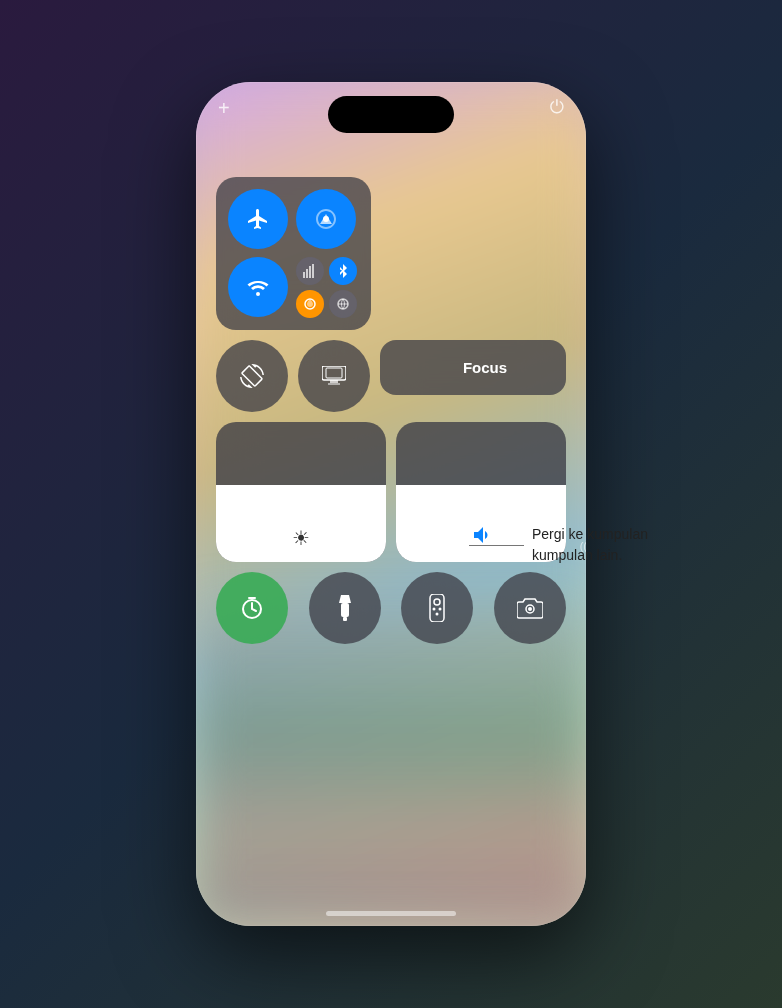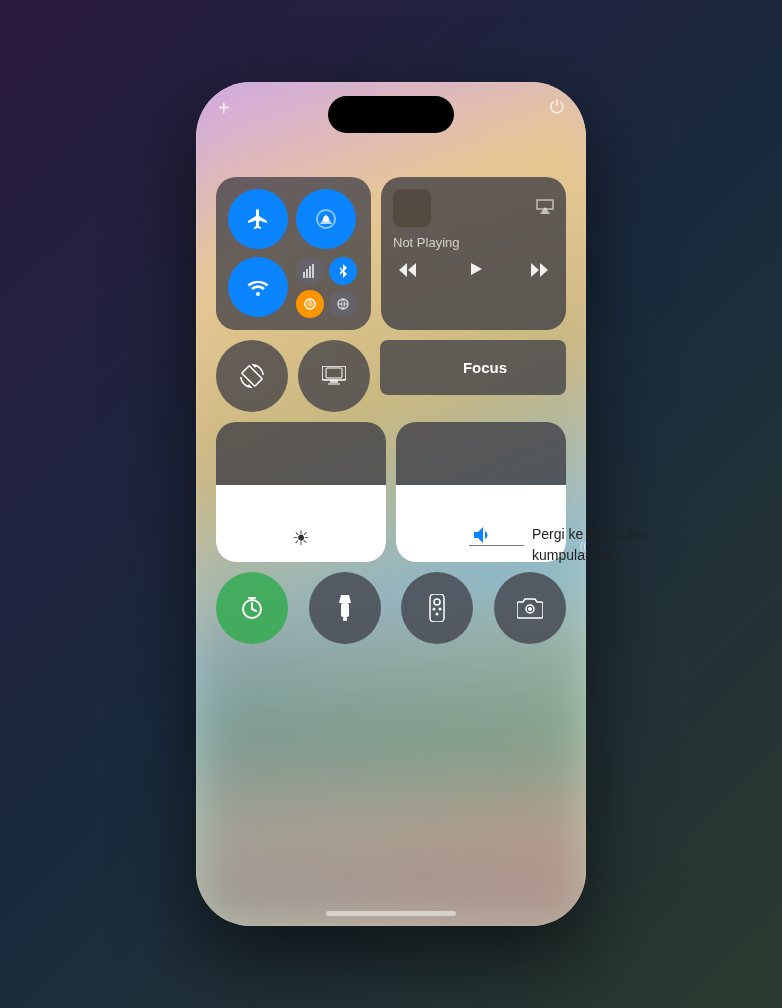--- a/index.html
+++ b/index.html
@@ -281,21 +281,21 @@
       align-items: center;
       justify-content: center;
       color: white;
       font-size: 22px;
     }
 
     
     .focus-btn {
       flex: 1;
       height: 55px;
-      border-radius: 8px;
+      border-radius: 16px;
       background: rgba(60,60,70,0.75);
       backdrop-filter: blur(20px);
       display: flex;
       align-items: center;
       justify-content: center;
       gap: 8px;
       color: white;
       font-size: 15px;
       font-weight: 600;
     }
@@ -450,49 +450,20 @@
                   <svg width="12" height="12" viewBox="0 0 12 12" fill="rgba(255,255,255,0.6)">
                     <circle cx="6" cy="6" r="5" fill="none" stroke="currentColor" stroke-width="1.5"></circle>
                     <path d="M1 6h10M6 1c-2 2-2 8 0 10M6 1c2 2 2 8 0 10" fill="none" stroke="currentColor" stroke-width="1"></path>
                   </svg>
                 </div>
               </div>
             </div>
           </div>
         </div>
 
-        <div class="media-panel">
-          <div class="media-top">
-            <div class="media-album"></div>
-            <div class="airplay-icon">
-              <svg width="18" height="16" viewBox="0 0 18 16" fill="rgba(255,255,255,0.6)">
-                <path d="M9 9l5 7H4l5-7z"></path>
-                <path d="M1 2h16v9H1z" fill="none" stroke="rgba(255,255,255,0.6)" stroke-width="1.5"></path>
-              </svg>
-            </div>
-          </div>
-          <div class="media-title">Not Playing</div>
-          <div class="media-controls">
-            <div class="media-btn">
-              <svg width="20" height="16" viewBox="0 0 20 16" fill="white">
-                <path d="M10 8l8-7v14l-8-7zm-9 0l8-7v14l-8-7z"></path>
-              </svg>
-            </div>
-            <div class="media-btn play">
-              <svg width="22" height="22" viewBox="0 0 22 22" fill="white">
-                <path d="M8 5v12l11-6L8 5z"></path>
-              </svg>
-            </div>
-            <div class="media-btn">
-              <svg width="20" height="16" viewBox="0 0 20 16" fill="white">
-                <path d="M2 1l8 7-8 7V1zm9 0l8 7-8 7V1z"></path>
-              </svg>
-            </div>
-          </div>
-        </div>
       </div>
 
       <div class="mid-row">
         <div class="round-btn">
           <svg width="24" height="24" viewBox="0 0 24 24" fill="white">
             <path d="M16.48 2.52c3.27 1.55 5.61 4.72 5.97 8.48h1.5C23.44 4.84 18.29 0 12 0l-.66.03 3.81 3.81 1.33-1.32zm-6.25-.77c-.59-.59-1.54-.59-2.12 0L1.75 8.11c-.59.59-.59 1.54 0 2.12l12.02 12.02c.59.59 1.54.59 2.12 0l6.36-6.36c.59-.59.59-1.54 0-2.12L10.23 1.75zm4.6 19.44L2.81 9.17l6.36-6.36 12.02 12.02-6.36 6.36zm-7.31.29C4.25 19.94 1.91 16.76 1.55 13H.05C.56 19.16 5.71 24 12 24l.66-.03-3.81-3.81-1.33 1.32z"></path>
           </svg>
         </div>
         <div class="round-btn">
           <svg width="24" height="20" viewBox="0 0 24 20" fill="white">

